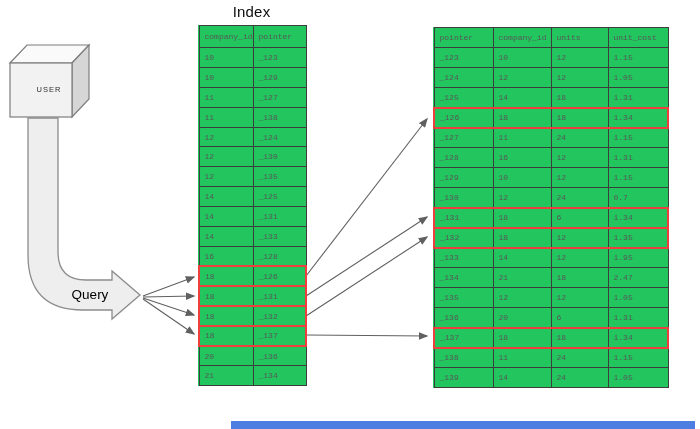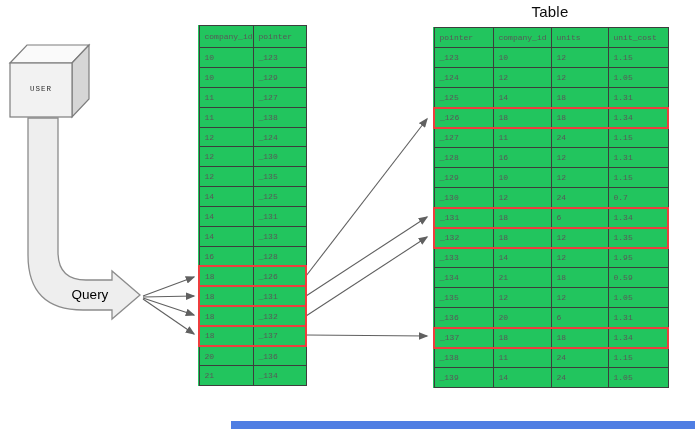--- a/index.html
+++ b/index.html
@@ -18,22 +18,22 @@
     overflow:hidden;white-space:nowrap;}
   table.tbl-index{left:198px;top:25px;width:107px;}
   table.tbl-index thead tr{height:22px;}
   table.tbl-index tbody tr{height:19.9px;}
   table.tbl-data{left:433px;top:27px;width:234px;}
   table.tbl-data thead tr{height:20px;}
   table.tbl-data tbody tr{height:20px;}
   tr.hl td{border-top:2px solid var(--hl);border-bottom:2px solid var(--hl);margin-top:40px;}
   tr.hl td:first-child{border-left:2px solid var(--hl);}
   tr.hl td:last-child{border-right:2px solid var(--hl);}
-  .user-label{position:absolute;left:10px;top:85px;width:62px;text-align:center;
-    font-size:7.5px;letter-spacing:1px;color:#2d2d2d;font-family:Liberation Mono, monospace;}
+  .user-label{position:absolute;left:10px;top:85px;width:78px;text-align:center;
+    font-size:7.5px;letter-spacing:1px;color:#2d2d2d;}
   .query-label{position:absolute;left:60px;top:287px;width:60px;text-align:center;
     font-size:13.5px;color:#000;}
   .blue-bar{position:absolute;left:231px;top:421px;width:464px;height:8px;}
 </style>
 </head>
 <body>
 
 <div class="canvas">
 
   <svg class="overlay" viewBox="0 0 700 429" xmlns="http://www.w3.org/2000/svg">
@@ -58,21 +58,21 @@
 
     <line x1="306" y1="276" x2="427" y2="119" stroke="#606060" stroke-width="1.1" marker-end="url(#ah)"></line>
     <line x1="306" y1="296" x2="427" y2="217" stroke="#606060" stroke-width="1.1" marker-end="url(#ah)"></line>
     <line x1="306" y1="316" x2="427" y2="237" stroke="#606060" stroke-width="1.1" marker-end="url(#ah)"></line>
     <line x1="306" y1="335" x2="427" y2="336" stroke="#606060" stroke-width="1.1" marker-end="url(#ah)"></line>
   </svg>
 
   <div class="user-label">USER</div>
   <div class="query-label">Query</div>
 
-  <div class="ttl ttl-table">Table</div>
+  <div class="ttl ttl-index">Index</div>
 
   <table class="tbl tbl-index">
       <colgroup>
         <col style="width: 54px;">
         <col style="width: 53px;">
       </colgroup>
       <thead>
         <tr>
           <th>company_id</th>
           <th>pointer</th>
@@ -229,21 +229,21 @@
         <tr>
           <td>_133</td>
           <td>14</td>
           <td>12</td>
           <td>1.95</td>
         </tr>
         <tr>
           <td>_134</td>
           <td>21</td>
           <td>18</td>
-          <td>0.59</td>
+          <td>2.47</td>
         </tr>
         <tr>
           <td>_135</td>
           <td>12</td>
           <td>12</td>
           <td>1.05</td>
         </tr>
         <tr>
           <td>_136</td>
           <td>20</td>

